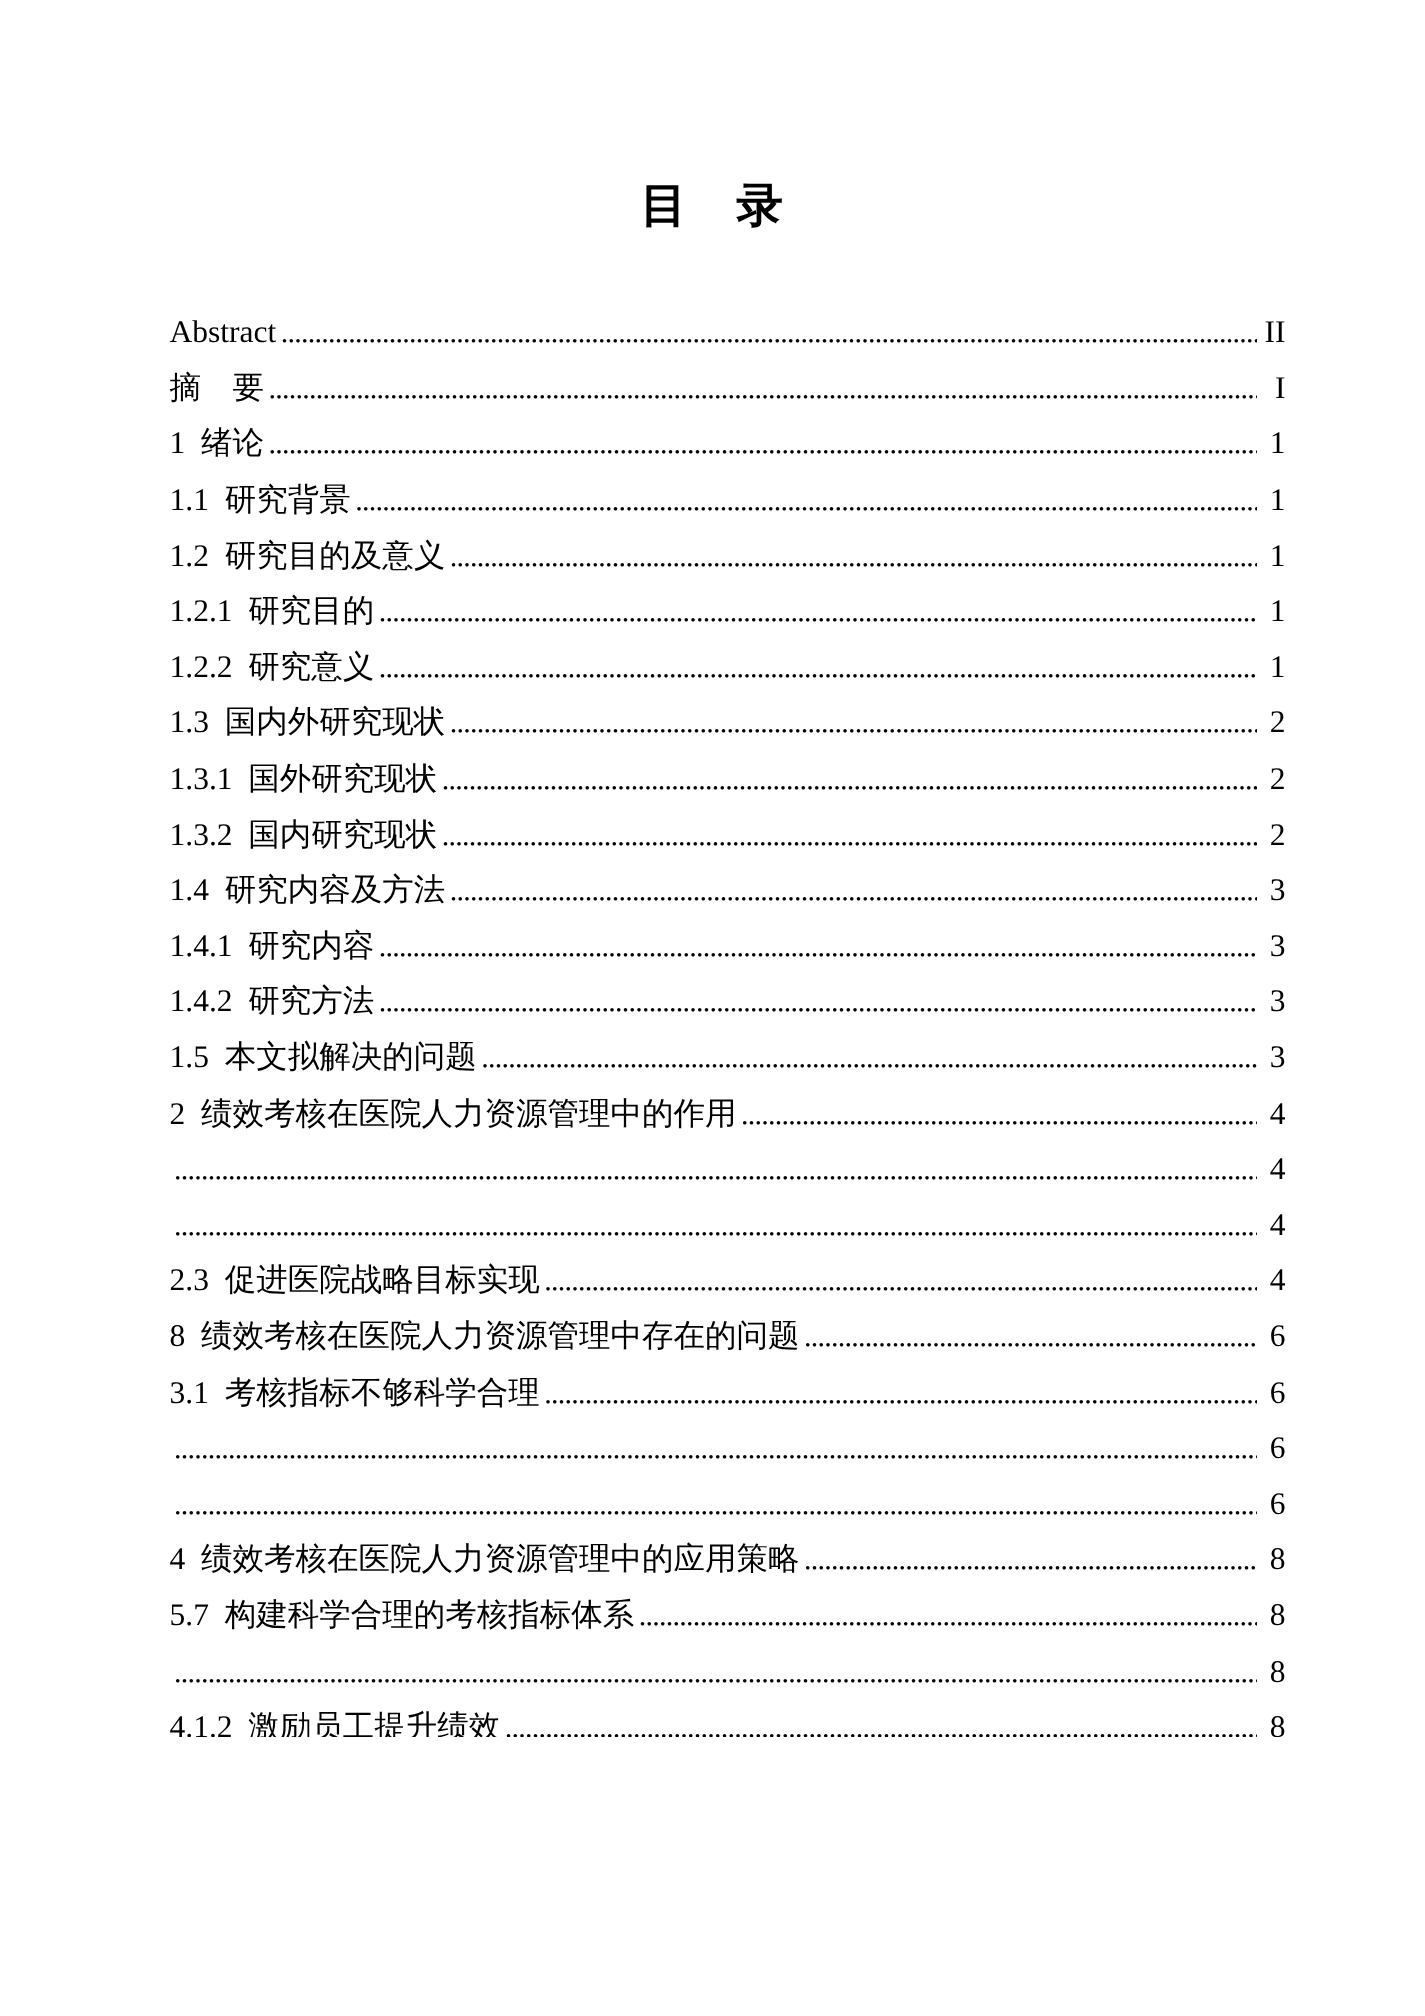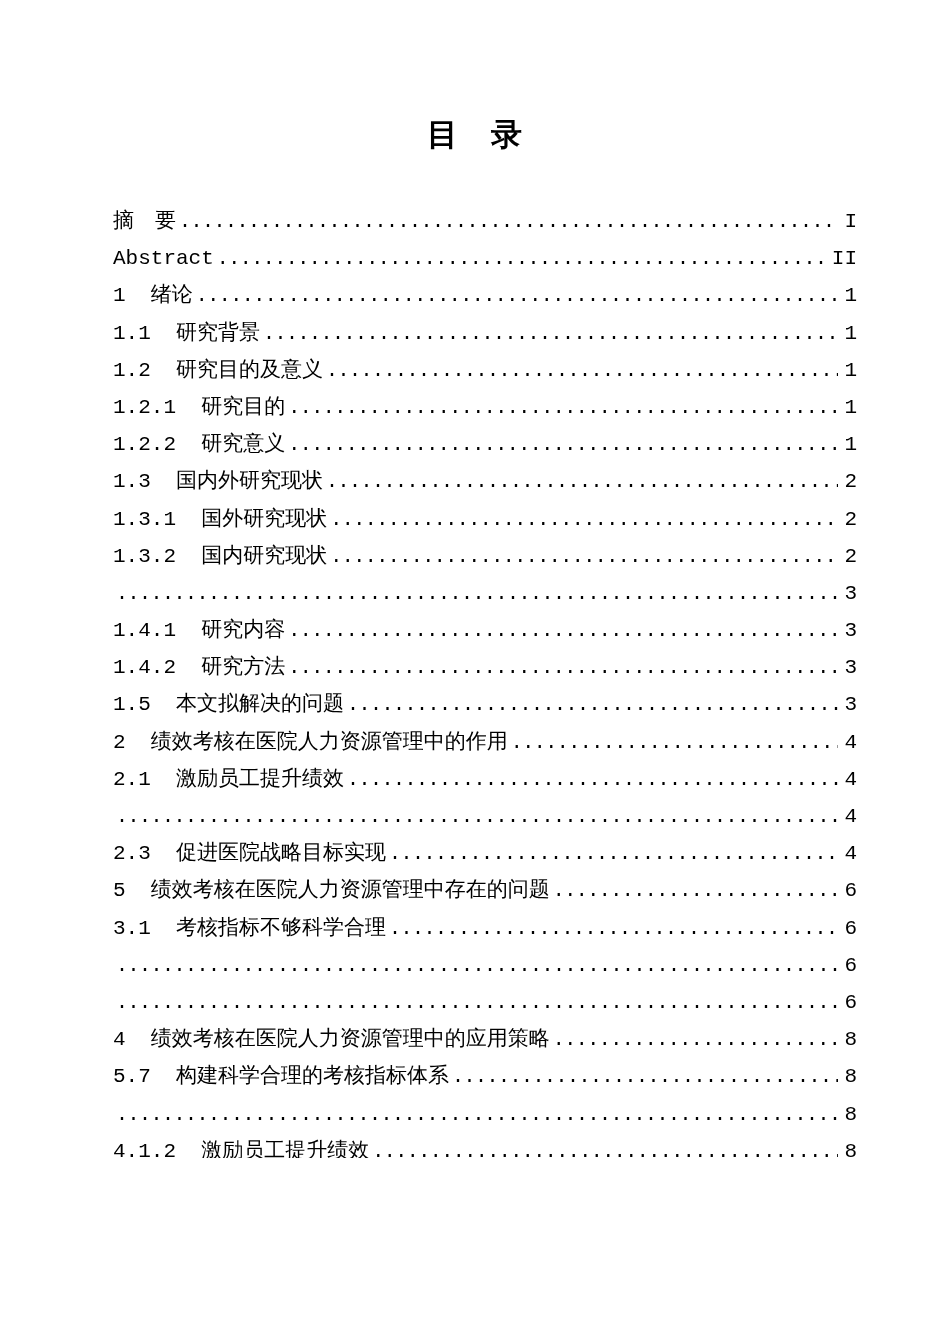--- a/index.html
+++ b/index.html
@@ -7,21 +7,21 @@
     padding: 0;
     background: #ffffff;
   }
   .page {
     position: relative;
     width: 950px;
     height: 1158px;
     margin: 0 auto;
     background: #ffffff;
     color: #000000;
-    font-family: Liberation Mono, monospace;
+    font-family: Liberation Serif, serif;
     overflow: hidden;
   }
   .doc-title {
     position: absolute;
     top: 120px;
     left: 0;
     right: 0;
     text-align: center;
     font-size: 31px;
     line-height: 34px;
@@ -66,30 +66,30 @@
   }
 </style>
 </head>
 <body>
 
 <div class="page">
   <div class="doc-title">目　录</div>
 
   <div class="toc">
     <div class="toc-row">
+      <span class="toc-label">Abstract</span>
+      <span class="toc-dots"></span>
+      <span class="toc-page">II</span>
+    </div>
+    <div class="toc-row">
       <span class="toc-label">摘　要</span>
       <span class="toc-dots"></span>
       <span class="toc-page">I</span>
     </div>
     <div class="toc-row">
-      <span class="toc-label">Abstract</span>
-      <span class="toc-dots"></span>
-      <span class="toc-page">II</span>
-    </div>
-    <div class="toc-row">
       <span class="toc-label">1  绪论</span>
       <span class="toc-dots"></span>
       <span class="toc-page">1</span>
     </div>
     <div class="toc-row">
       <span class="toc-label">1.1  研究背景</span>
       <span class="toc-dots"></span>
       <span class="toc-page">1</span>
     </div>
     <div class="toc-row">
@@ -116,20 +116,21 @@
       <span class="toc-label">1.3.1  国外研究现状</span>
       <span class="toc-dots"></span>
       <span class="toc-page">2</span>
     </div>
     <div class="toc-row">
       <span class="toc-label">1.3.2  国内研究现状</span>
       <span class="toc-dots"></span>
       <span class="toc-page">2</span>
     </div>
     <div class="toc-row">
+      <span class="toc-label">1.4  研究内容及方法</span>
       <span class="toc-dots"></span>
       <span class="toc-page">3</span>
     </div>
     <div class="toc-row">
       <span class="toc-label">1.4.1  研究内容</span>
       <span class="toc-dots"></span>
       <span class="toc-page">3</span>
     </div>
     <div class="toc-row">
       <span class="toc-label">1.4.2  研究方法</span>
@@ -140,35 +141,34 @@
       <span class="toc-label">1.5  本文拟解决的问题</span>
       <span class="toc-dots"></span>
       <span class="toc-page">3</span>
     </div>
     <div class="toc-row">
       <span class="toc-label">2  绩效考核在医院人力资源管理中的作用</span>
       <span class="toc-dots"></span>
       <span class="toc-page">4</span>
     </div>
     <div class="toc-row">
-      <span class="toc-label">2.1  激励员工提升绩效</span>
       <span class="toc-dots"></span>
       <span class="toc-page">4</span>
     </div>
     <div class="toc-row">
       <span class="toc-dots"></span>
       <span class="toc-page">4</span>
     </div>
     <div class="toc-row">
       <span class="toc-label">2.3  促进医院战略目标实现</span>
       <span class="toc-dots"></span>
       <span class="toc-page">4</span>
     </div>
     <div class="toc-row">
-      <span class="toc-label">5  绩效考核在医院人力资源管理中存在的问题</span>
+      <span class="toc-label">8  绩效考核在医院人力资源管理中存在的问题</span>
       <span class="toc-dots"></span>
       <span class="toc-page">6</span>
     </div>
     <div class="toc-row">
       <span class="toc-label">3.1  考核指标不够科学合理</span>
       <span class="toc-dots"></span>
       <span class="toc-page">6</span>
     </div>
     <div class="toc-row">
       <span class="toc-dots"></span>

